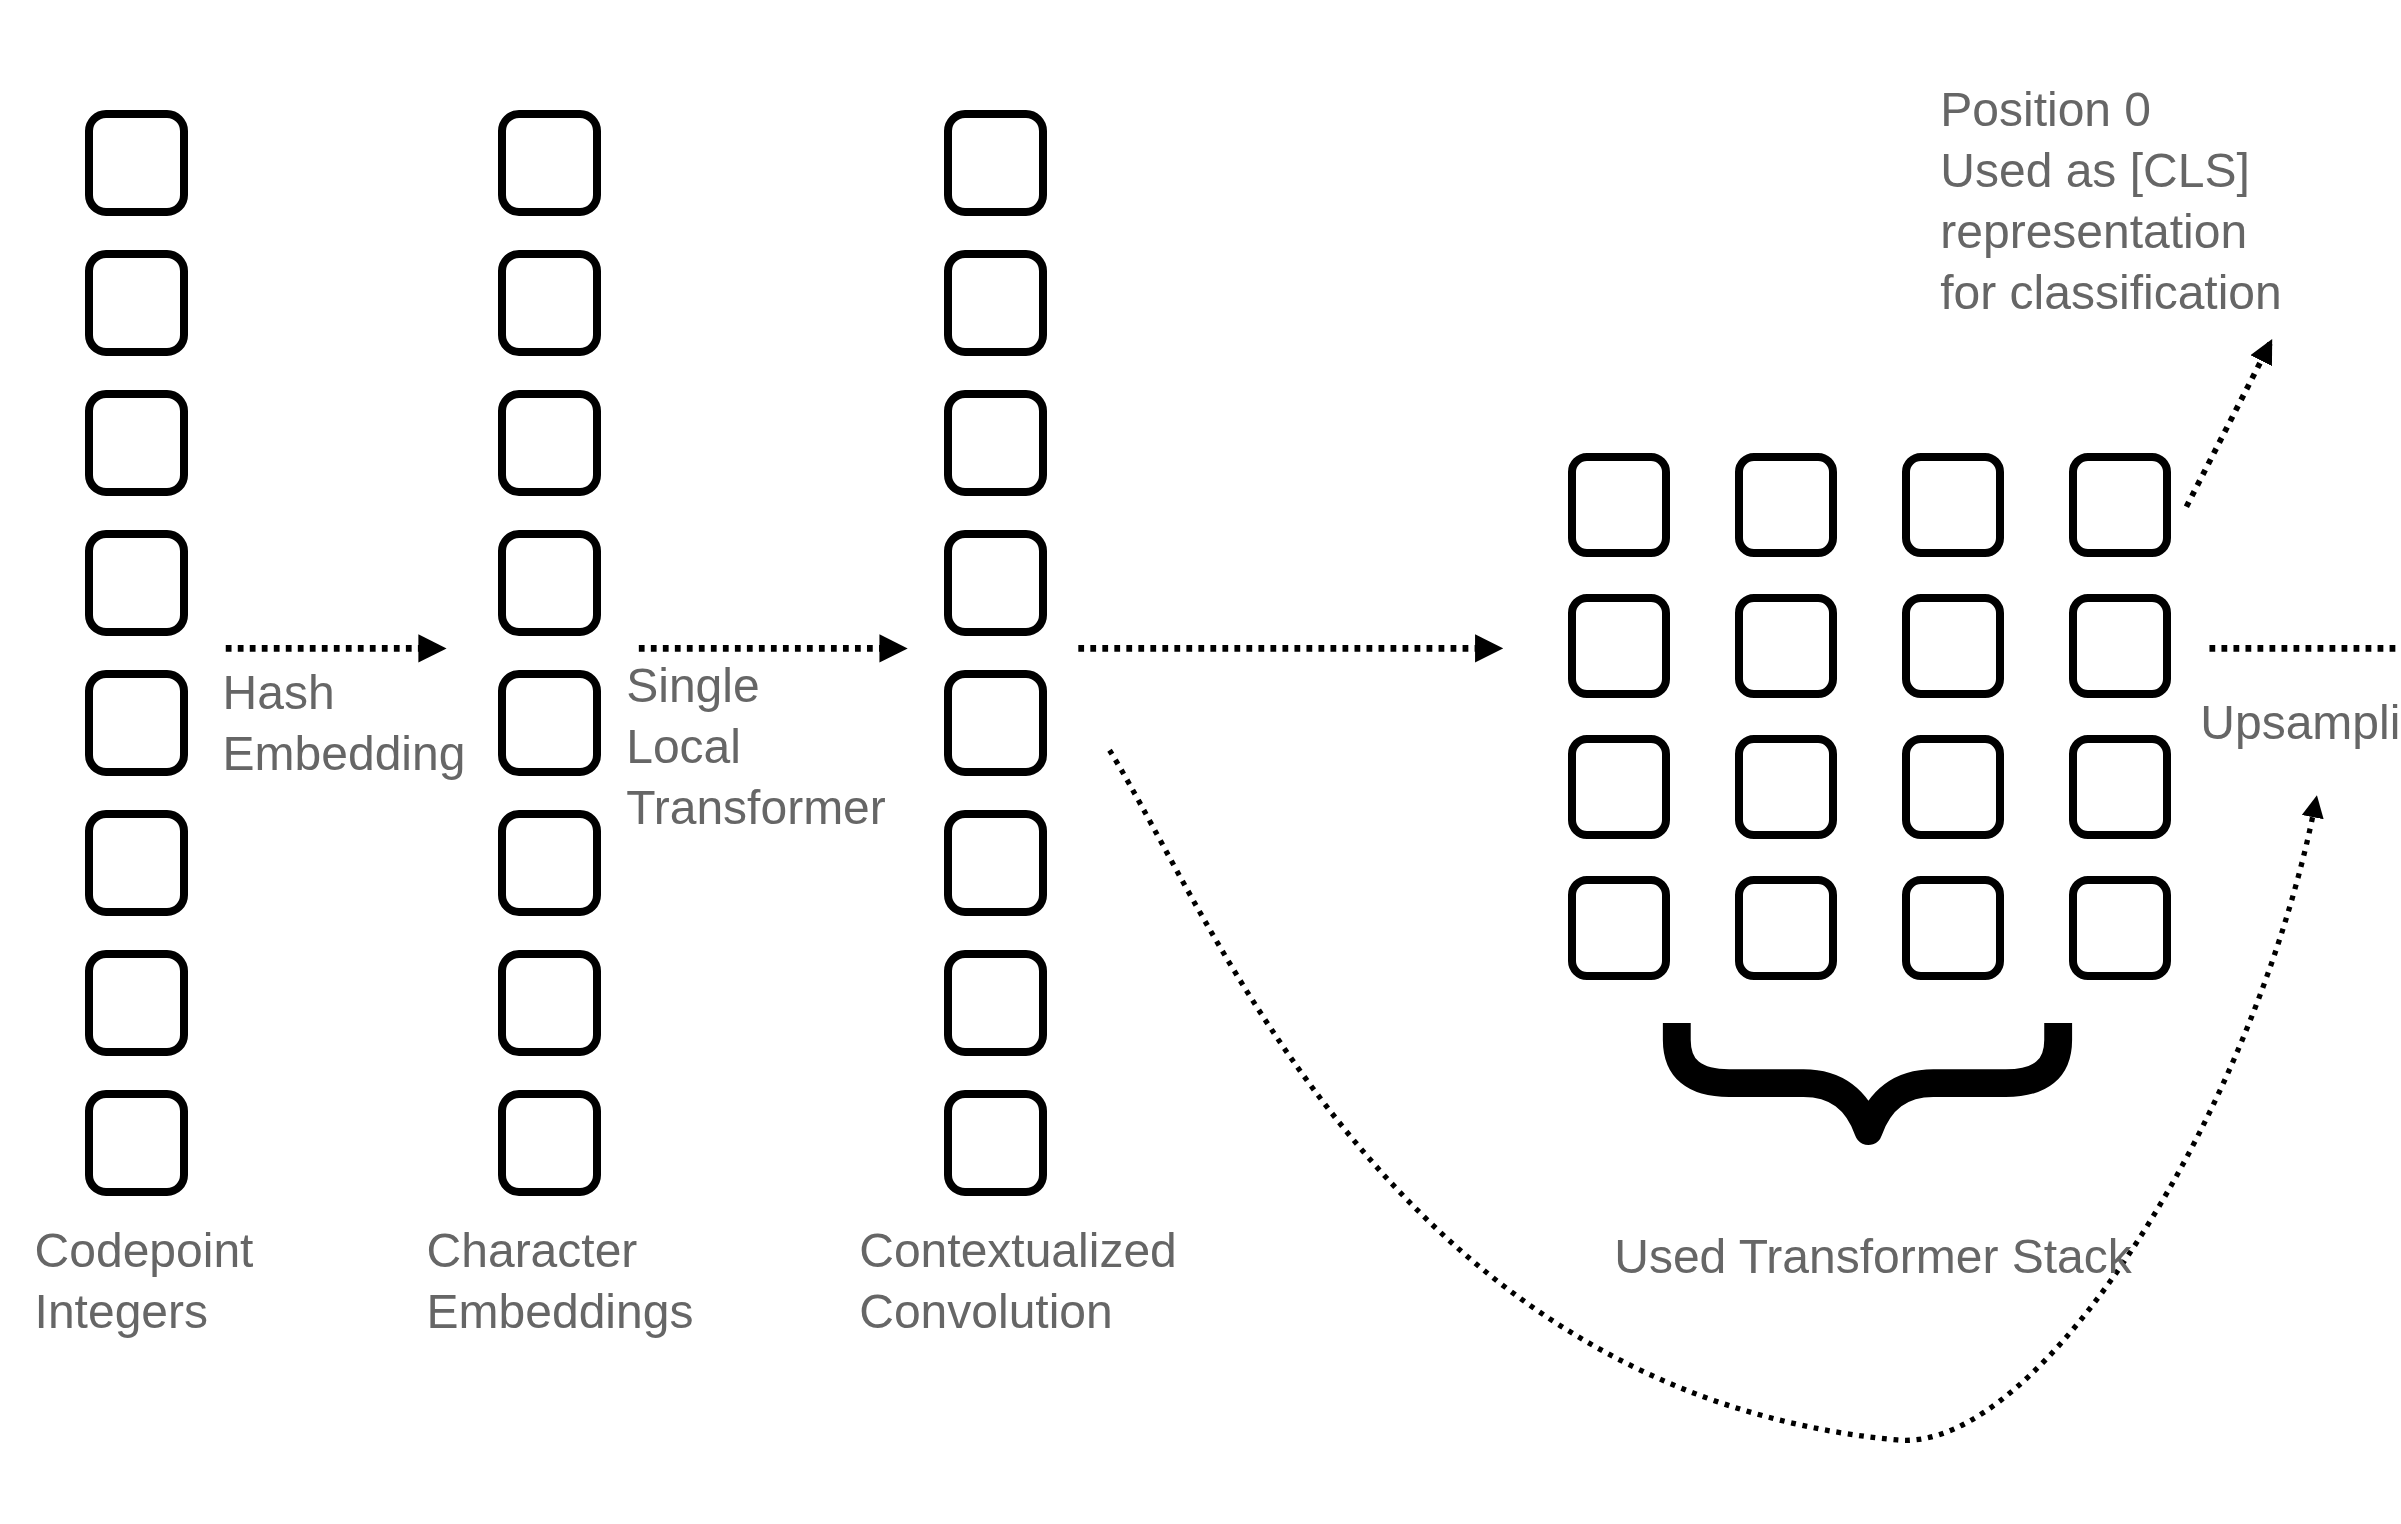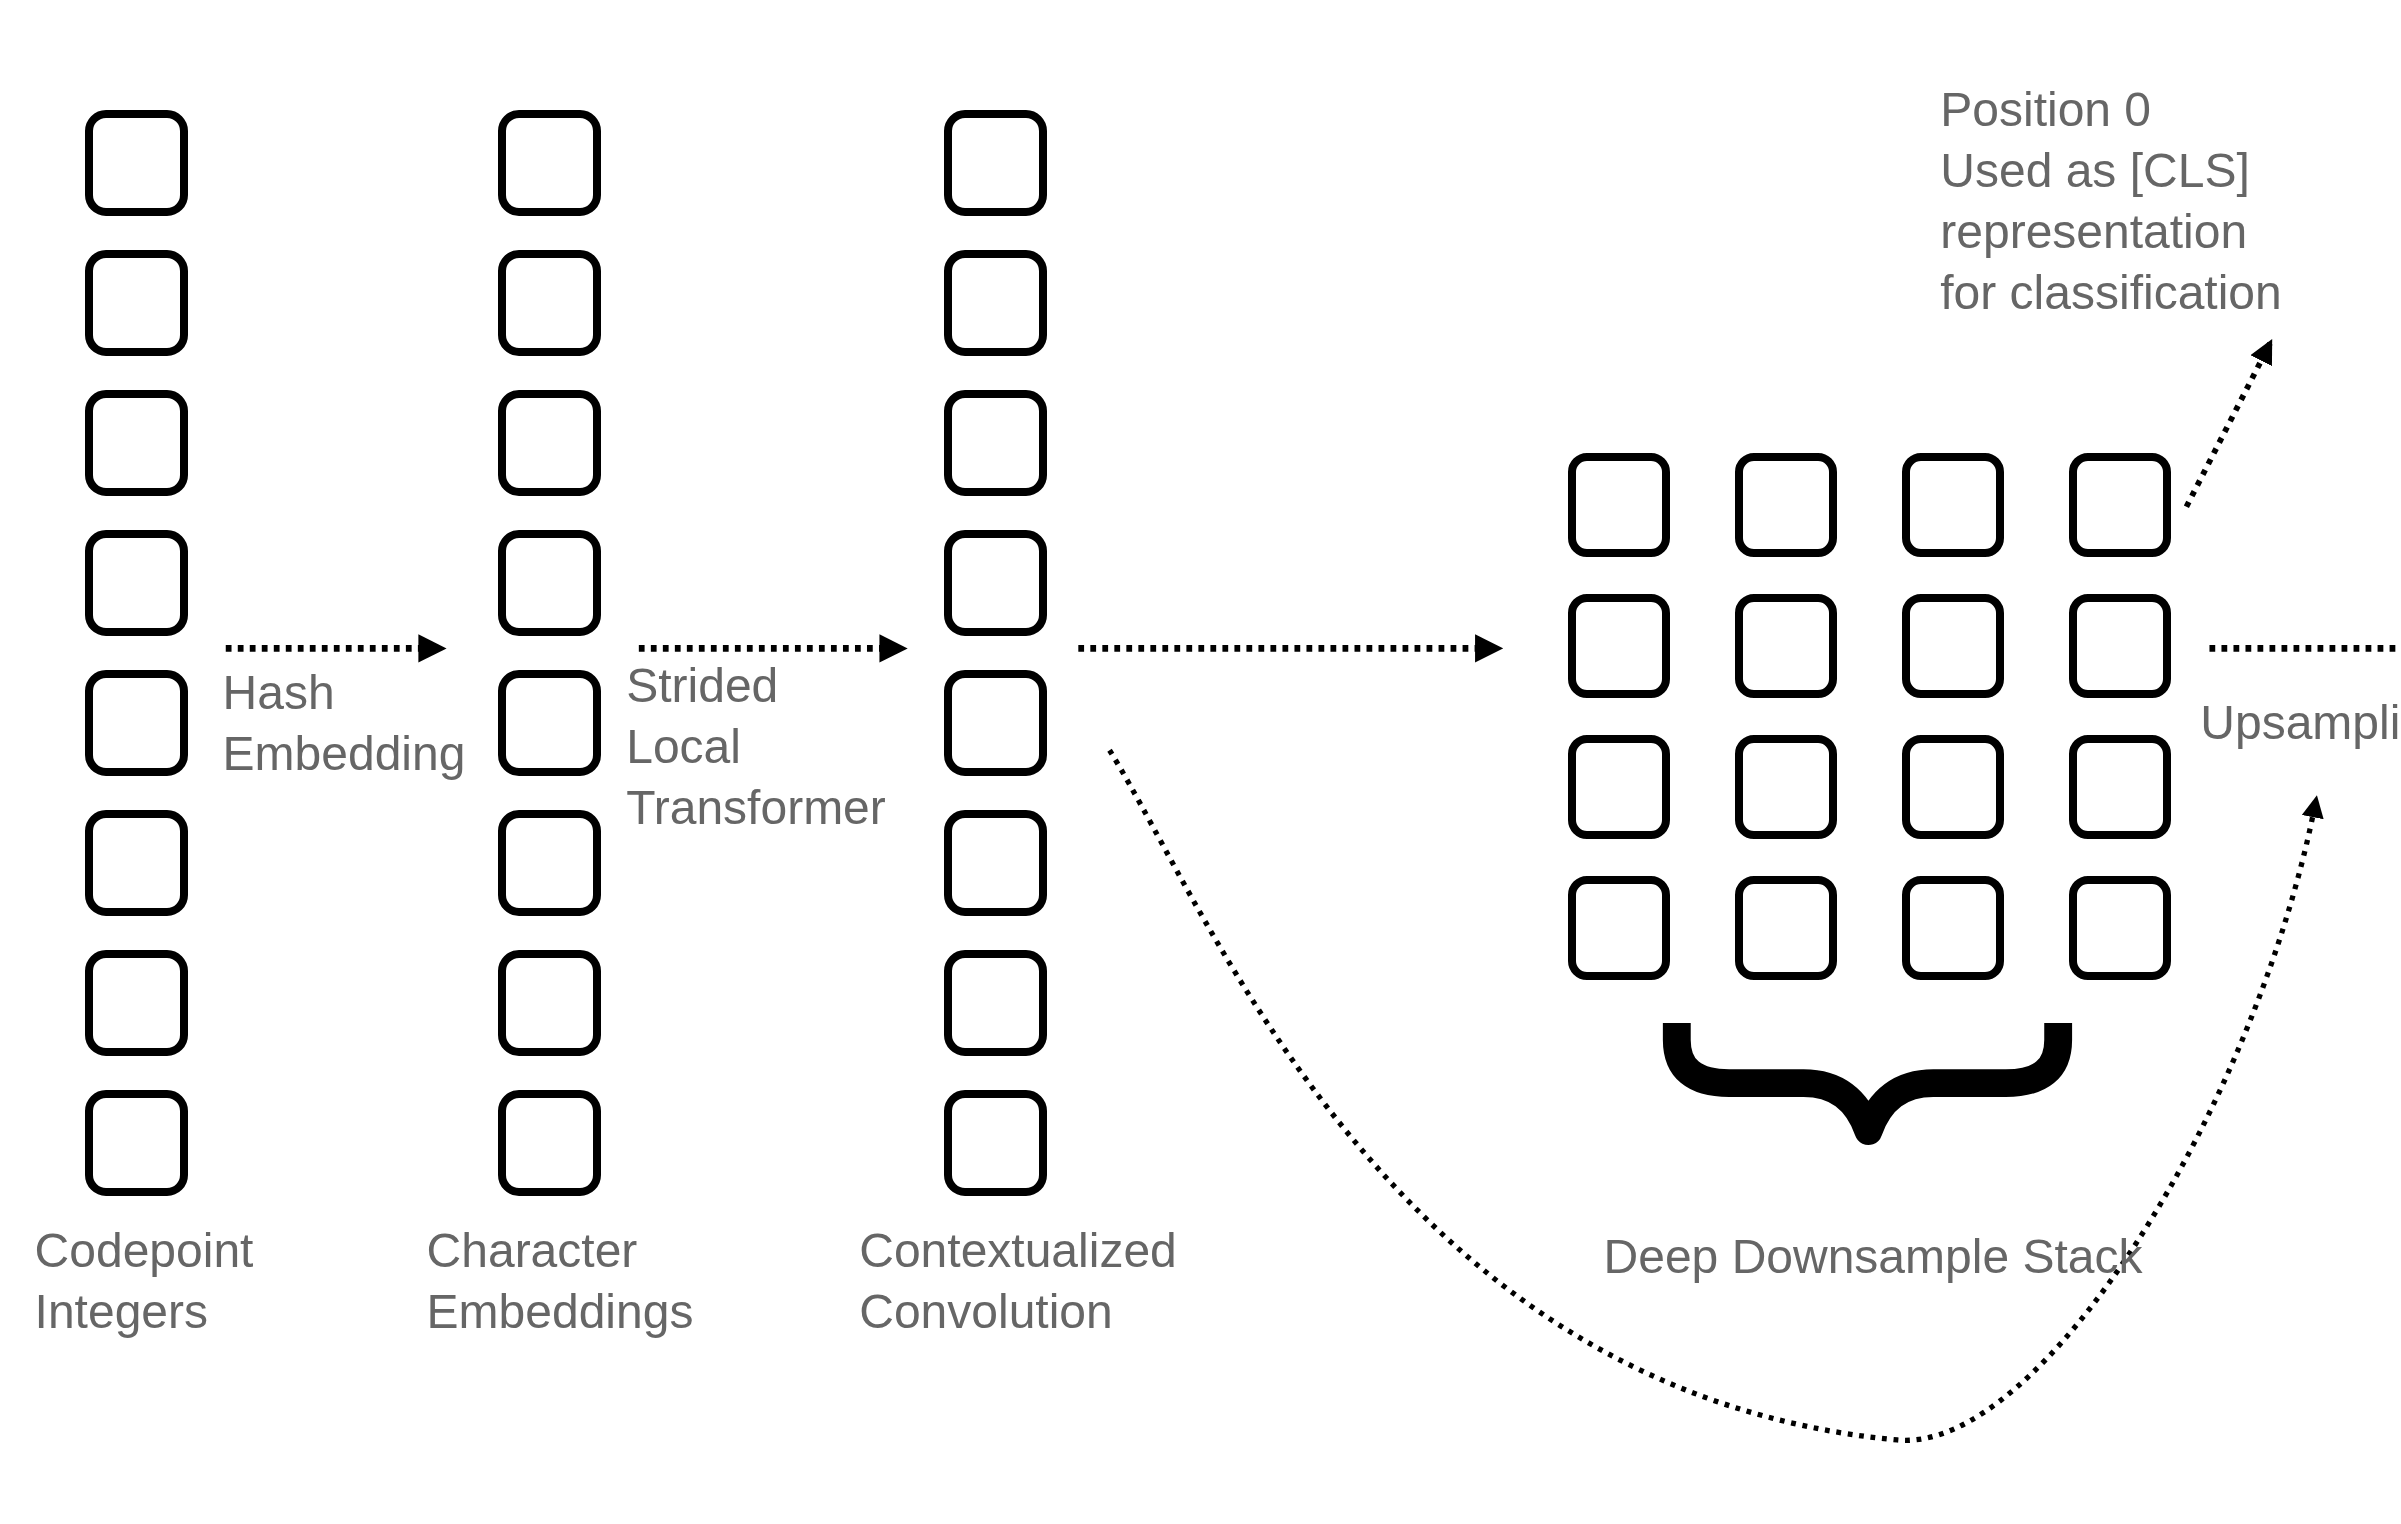--- a/index.html
+++ b/index.html
@@ -144,26 +144,26 @@
 
   <div class="lbl" style="left:144px;  top:1220px">Codepoint
 Integers</div>
 
   <div class="lbl" style="left:560px; top:1220px">Character
 Embeddings</div>
 
   <div class="lbl" style="left:1018px; top:1220px">Contextualized
 Convolution</div>
 
-  <div class="lbl" style="left:1873px; top:1226px">Deep Downsample Stack</div>
+  <div class="lbl" style="left:1873px; top:1226px">Used Transformer Stack</div>
 
   <div class="lbl" style="left:344px;  top:662px">Hash
 Embedding</div>
 
-  <div class="lbl" style="left:756px; top:655px">Strided
+  <div class="lbl" style="left:756px; top:655px">Single
 Local
 Transformer</div>
 
 
   <div class="lbl" style="left:2327px; top:692px">Upsampling</div>
 
   <div class="lbl" style="left:2111px; top:79px">Position 0
 Used as [CLS]
 representation
 for classification</div>

